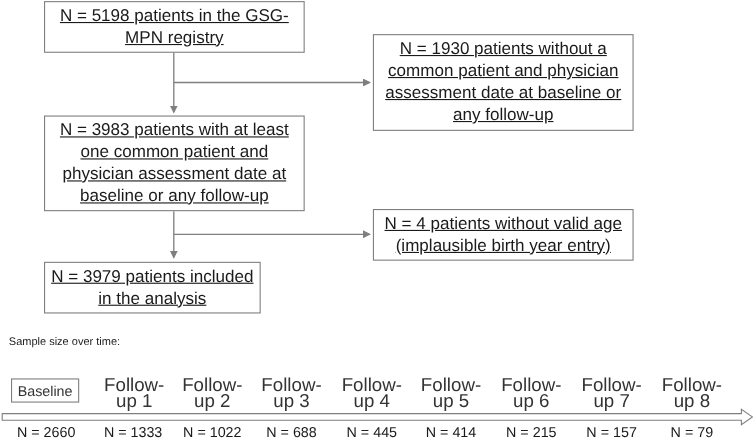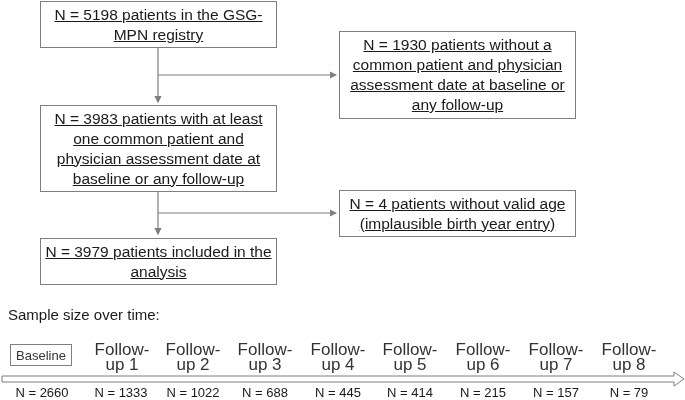--- a/index.html
+++ b/index.html
@@ -2,21 +2,21 @@
 <html><head>
 <meta charset="utf-8">
 <style>
   html, body { margin:0; padding:0; background:#fff; }
   body { width:685px; height:400px; position:relative; overflow:hidden;
          font-family:"Liberation Sans", sans-serif; color:#1a1a1a; }
   .box { position:absolute; border:1px solid #7f7f7f; background:#fff;
          box-sizing:border-box; display:flex; align-items:center; justify-content:center;
          text-align:center; font-size:15.5px; line-height:20px; padding:0 4px;text-decoration:underline; }
   svg.lines { position:absolute; left:0; top:0; }
-  .title { position:absolute; left:8px; top:306px; font-size:15px;text-align:center; }
+  .title { position:absolute; left:8px; top:306px; font-size:10px;text-align:center; }
   .tl-label { position:absolute; top:342px; width:70px; text-align:center; font-size:17px; line-height:15px; color:#333; }
   .baseline-box { position:absolute; left:10px; top:344px; width:62px; height:22px; border:1px solid #7f7f7f;
         box-sizing:border-box; font-size:13px; display:flex; align-items:center; justify-content:center; color:#333; }
   .tl-n { position:absolute; top:385px; width:76px; text-align:center; font-size:13px; color:#1a1a1a; }
 </style>
 </head>
 <body>
 
 <svg class="lines" width="685" height="400">
   <defs>
@@ -29,21 +29,21 @@
   <line x1="158" y1="192" x2="158" y2="234" stroke="#7f7f7f" stroke-width="1.2" marker-end="url(#ah)"></line>
   <line x1="158" y1="213" x2="336" y2="213" stroke="#7f7f7f" stroke-width="1.2" marker-end="url(#ah)"></line>
 
   <path d="M2,376 L674,376 L674,372 L684,379 L674,386 L674,382 L2,382 Z" fill="#fff" stroke="#7f7f7f" stroke-width="1"></path>
 </svg>
 
 <div class="box" style="left:40px;top:1px;width:237px;height:47px;">N = 5198 patients in the GSG-MPN registry</div>
 <div class="box" style="left:339px;top:31px;width:237px;height:88px;">N = 1930 patients without a common patient and physician assessment date at baseline or any follow-up</div>
 <div class="box" style="left:40px;top:105px;width:237px;height:87px;">N = 3983 patients with at least one common patient and physician assessment date at baseline or any follow-up</div>
 <div class="box" style="left:339px;top:190px;width:237px;height:47px;">N = 4 patients without valid age (implausible birth year entry)</div>
-<div class="box" style="left:40px;top:238px;width:237px;height:47px;">N = 3979 patients included in the analysis</div>
+<div class="box" style="left:40px;top:238px;width:197px;height:47px;">N = 3979 patients included in the analysis</div>
 
 <div class="title">Sample size over time:</div>
 
 <div class="baseline-box">Baseline</div>
 <div class="tl-label" style="left:87px;">Follow-up 1</div>
 <div class="tl-label" style="left:158px;">Follow-up 2</div>
 <div class="tl-label" style="left:230px;">Follow-up 3</div>
 <div class="tl-label" style="left:303px;">Follow-up 4</div>
 <div class="tl-label" style="left:375px;">Follow-up 5</div>
 <div class="tl-label" style="left:448px;">Follow-up 6</div>

